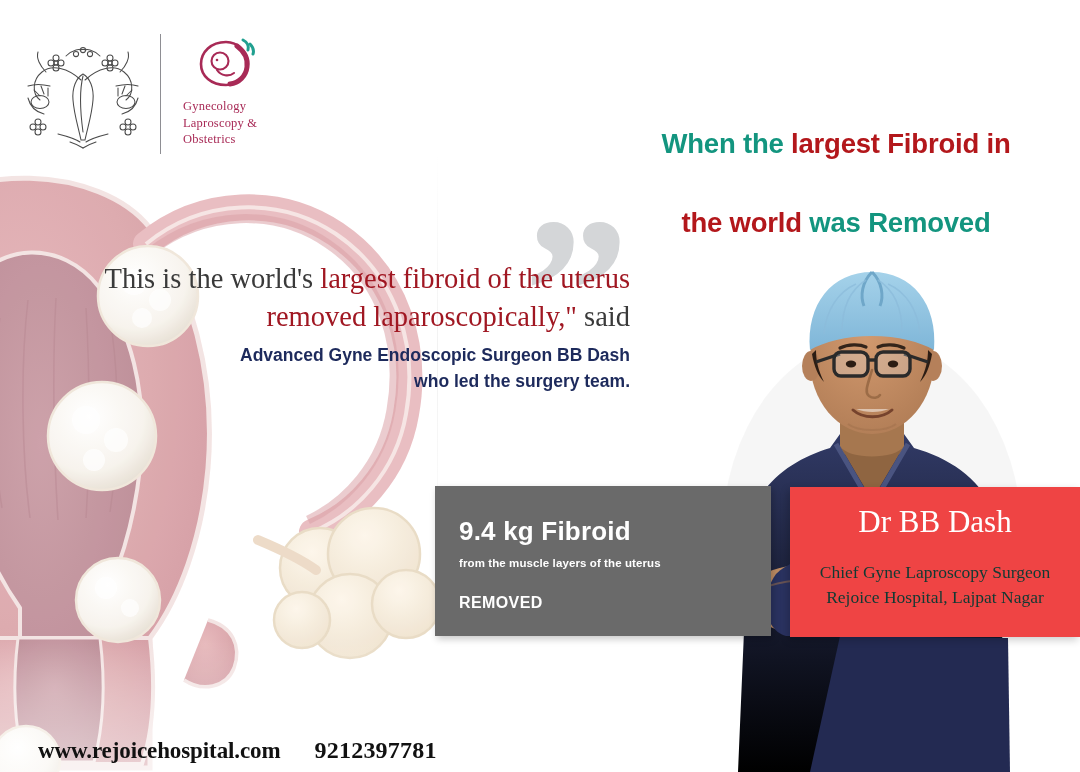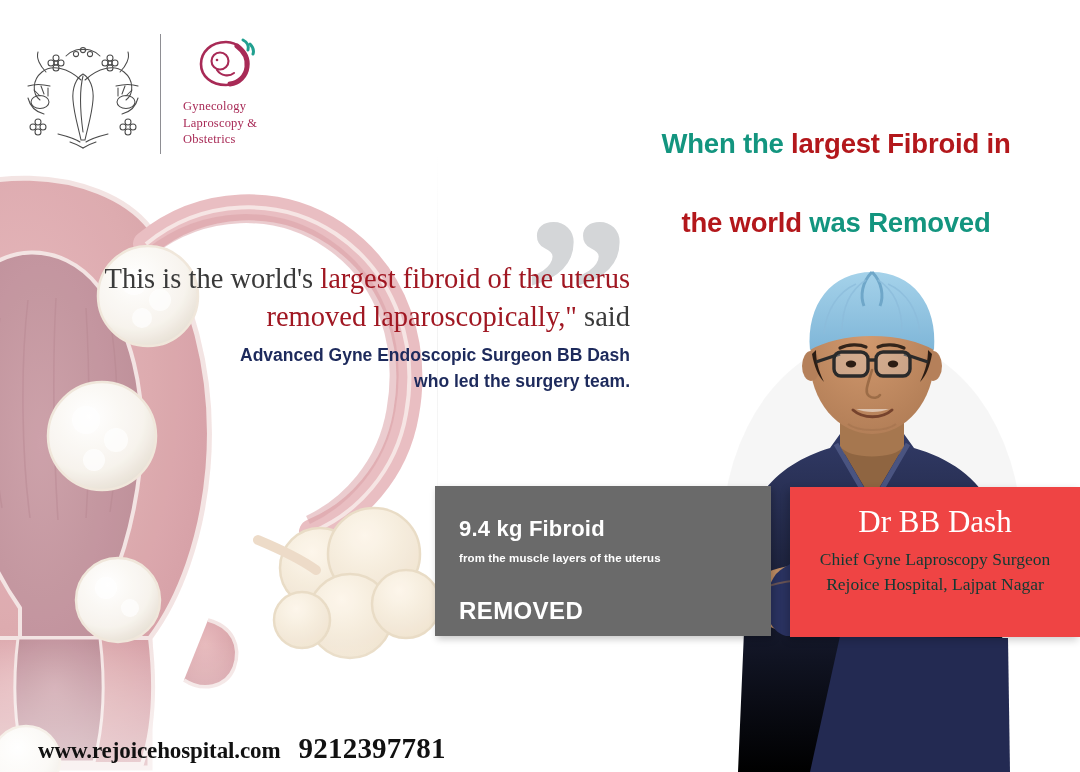--- a/index.html
+++ b/index.html
@@ -46,43 +46,43 @@
     color:#3a3a3a;white-space:nowrap;}
   .quote-line .hl{color:#a01722;}
   #attribution{margin-top:8px;font-family:"Liberation Sans",sans-serif;font-weight:bold;
     font-size:17.5px;line-height:1.45;color:#1d2a5c;}
   #attribution span{display:block;white-space:nowrap;}
 
   
   #fact-box{position:absolute;left:435px;top:486px;width:336px;height:150px;
     background:#6a6a6a;box-shadow:2px 3px 7px rgba(0,0,0,.22);
     padding:30px 0 0 24px;box-sizing:border-box;color:#ffffff;}
-  #fact-weight{font-size:22px;font-weight:bold;letter-spacing:.2px;}
+  #fact-weight{font-size:26px;font-weight:bold;letter-spacing:.2px;}
   #fact-desc{margin-top:9px;font-size:11.5px;font-weight:bold;line-height:1.36;letter-spacing:.1px;}
   #fact-desc span{display:block;}
-  #fact-status{margin-top:30px;font-size:24px;font-weight:bold;letter-spacing:.4px;}
+  #fact-status{margin-top:22px;font-size:16px;font-weight:bold;letter-spacing:.4px;}
 
   
   #doctor{position:absolute;left:690px;top:238px;width:360px;height:534px;}
   #doctor svg{display:block;width:100%;height:100%;}
 
   
   #name-card{position:absolute;left:790px;top:487px;width:290px;height:150px;
     background:#ef4444;color:#ffffff;text-align:center;
     padding-top:16px;box-sizing:border-box;box-shadow:-2px 3px 8px rgba(0,0,0,.2);}
   #doc-name{font-family:"Liberation Serif",serif;font-size:31px;line-height:1.22;color:#ffffff;}
   #doc-role,#doc-place{font-family:"Liberation Serif",serif;font-size:17.5px;
     line-height:1.44;color:#103a33;white-space:nowrap;}
-  #doc-role{margin-top:6px;text-align:center;}
+  #doc-role{margin-top:19px;text-align:center;}
 
   
   #footer{position:absolute;left:38px;top:702px;display:flex;align-items:baseline;
     font-family:"Liberation Serif",serif;font-weight:bold;color:#111111;}
   #site{font-size:23px;letter-spacing:-0.1px;margin-top:36px;}
-  #phone{font-size:29px;margin-left:18px;letter-spacing:.2px;}
+  #phone{font-size:24px;margin-left:34px;letter-spacing:.2px;}
 </style>
 </head>
 <body>
 
 <div id="poster">
 
   <div id="illustration">
     <svg viewBox="0 0 640 604" xmlns="http://www.w3.org/2000/svg">
       <defs>
         <radialGradient id="wallG" cx="40%" cy="35%" r="75%">

